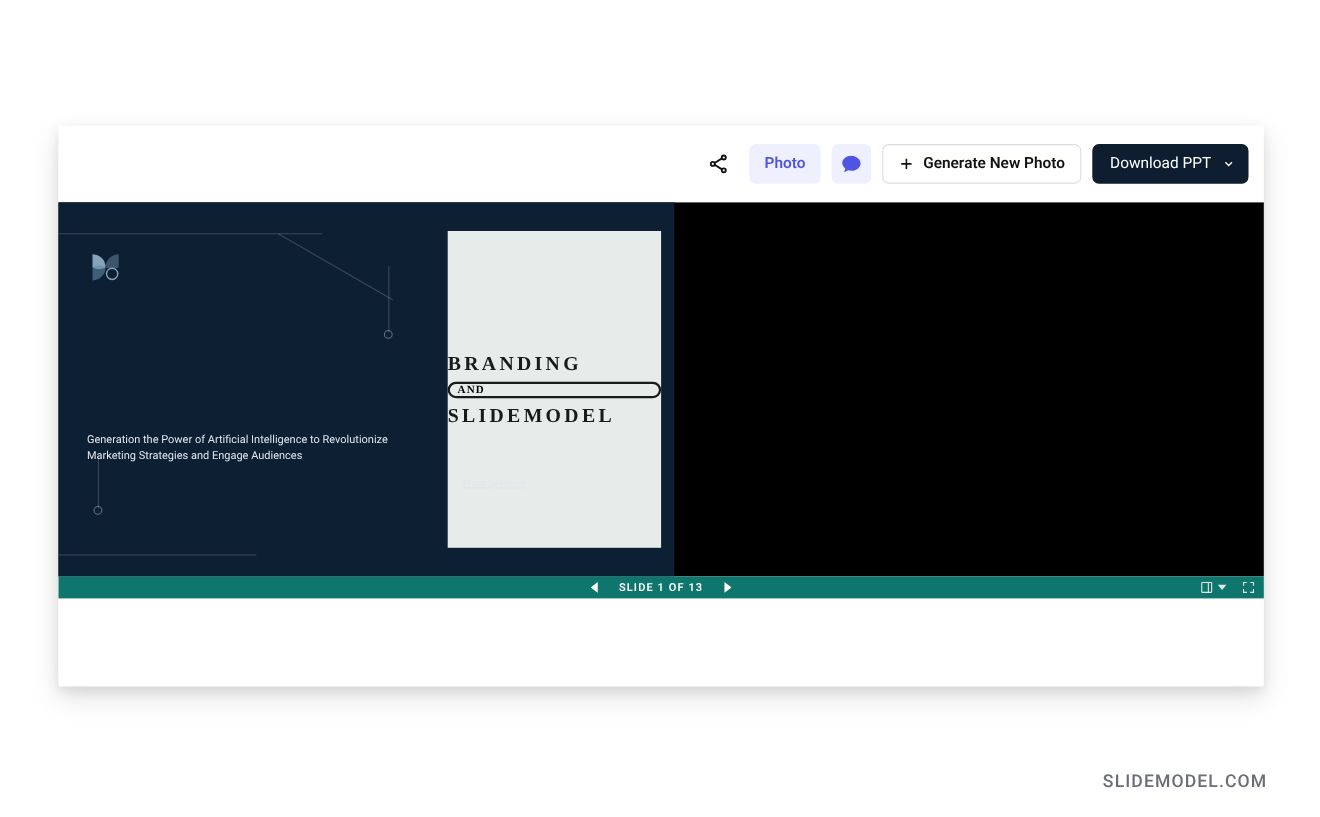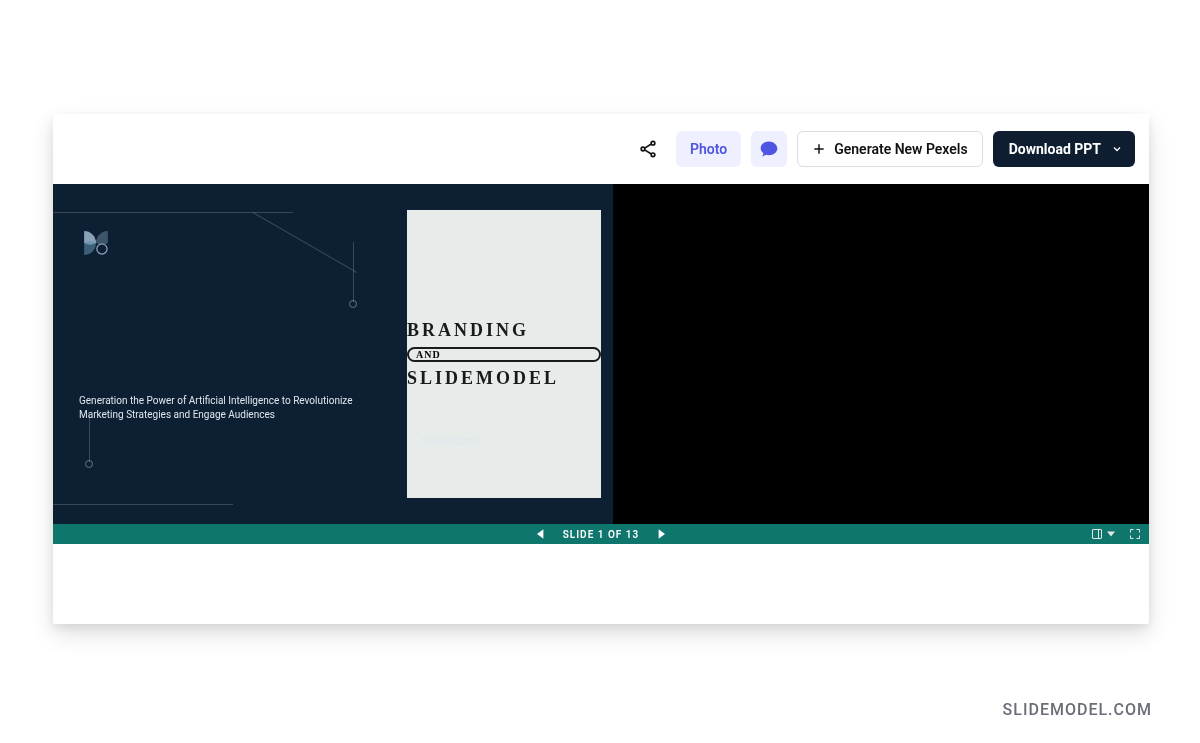--- a/index.html
+++ b/index.html
@@ -63,21 +63,21 @@
     padding: 0 14px;
     border-radius: 6px;
     display: flex;
     align-items: center;
     gap: 8px;
     cursor: pointer;
   }
   .download-btn {
     background: #0f1d30;
     color: #fff;
-    font-weight: 700;
+    font-weight: 400;
     font-size: 14px;
     height: 36px;
     padding: 0 12px 0 16px;
     border-radius: 6px;
     display: flex;
     align-items: center;
     gap: 10px;
     cursor: pointer;
   }
   .viewer {
@@ -240,21 +240,21 @@
     <div class="tb-icon-btn chat-btn">
       <svg width="20" height="20" viewBox="0 0 24 24" fill="#4f55e3">
         <path d="M12 3C6.5 3 2 6.6 2 11c0 2.4 1.3 4.5 3.4 6L4 21l4.6-2c1.1.3 2.2.5 3.4.5 5.5 0 10-3.6 10-8S17.5 3 12 3z"></path>
       </svg>
     </div>
     <div class="gen-btn">
       <svg width="14" height="14" viewBox="0 0 24 24" stroke="#111" stroke-width="2.5">
         <line x1="12" y1="4" x2="12" y2="20"></line>
         <line x1="4" y1="12" x2="20" y2="12"></line>
       </svg>
-      <span>Generate New Pexels</span>
+      <span>Generate New Photo</span>
     </div>
     <div class="download-btn">
       <span>Download PPT</span>
       <svg width="12" height="12" viewBox="0 0 24 24" fill="none" stroke="#fff" stroke-width="2.5">
         <polyline points="6 9 12 15 18 9"></polyline>
       </svg>
     </div>
   </div>
 
   <div class="viewer">

